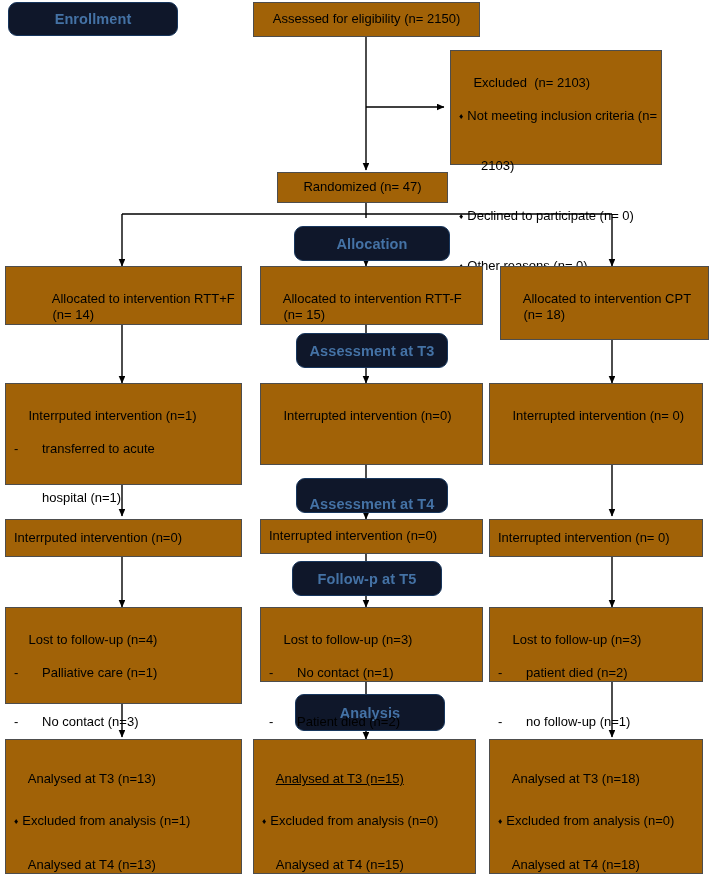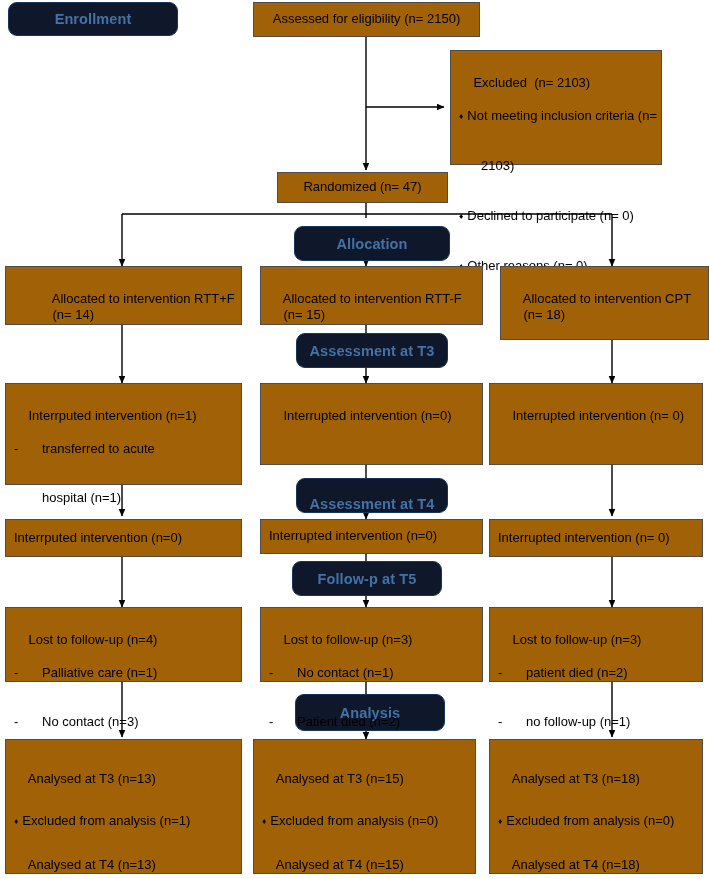--- a/index.html
+++ b/index.html
@@ -216,21 +216,21 @@
   </div>
 
   <div class="box center-text" style="left:260px; top:519px; width:223px; height:35px; justify-content:flex-start; padding-left:8px;">
     <span class="line">Interrupted intervention (n=0)</span>
   </div>
 
   <div class="box center-text" style="left:489px; top:519px; width:214px; height:38px; justify-content:flex-start; padding-left:8px;">
     <span class="line">Interrupted intervention (n= 0)</span>
   </div>
 
-  <div class="box" style="left:5px; top:607px; width:237px; height:75px;">
+  <div class="box" style="left:5px; top:607px; width:237px; height:97px;">
     <span class="line">Lost to follow-up (n=4)</span>
     <span class="line dash-item">Palliative care (n=1)</span>
     <span class="line dash-item">No contact (n=3)</span>
   </div>
 
   <div class="box" style="left:260px; top:607px; width:223px; height:75px;">
     <span class="line">Lost to follow-up (n=3)</span>
     <span class="line dash-item">No contact (n=1)</span>
     <span class="line dash-item">Patient died (n=2)</span>
   </div>
@@ -244,21 +244,21 @@
   <div class="box" style="left:5px; top:739px; width:237px; height:135px; line-height:21px;">
     <span class="line" style="line-height:21px;">Analysed at T3 (n=13)</span>
     <span class="line bullet-d" style="line-height:21px;">Excluded from analysis (n=1)</span>
     <span class="line" style="line-height:21px;">Analysed at T4 (n=13)</span>
     
     
     
   </div>
 
   <div class="box" style="left:253px; top:739px; width:223px; height:135px; line-height:21px;">
-    <span class="line" style="line-height:21px;">Analysed at T3 (n=15)</span>
+    <span class="line" style="line-height:21px;text-decoration:underline;">Analysed at T3 (n=15)</span>
     <span class="line bullet-d" style="line-height:21px;">Excluded from analysis (n=0)</span>
     <span class="line" style="line-height:21px;">Analysed at T4 (n=15)</span>
     
     
     
   </div>
 
   <div class="box" style="left:489px; top:739px; width:214px; height:135px; line-height:21px;">
     <span class="line" style="line-height:21px;">Analysed at T3 (n=18)</span>
     <span class="line bullet-d" style="line-height:21px;">Excluded from analysis (n=0)</span>

